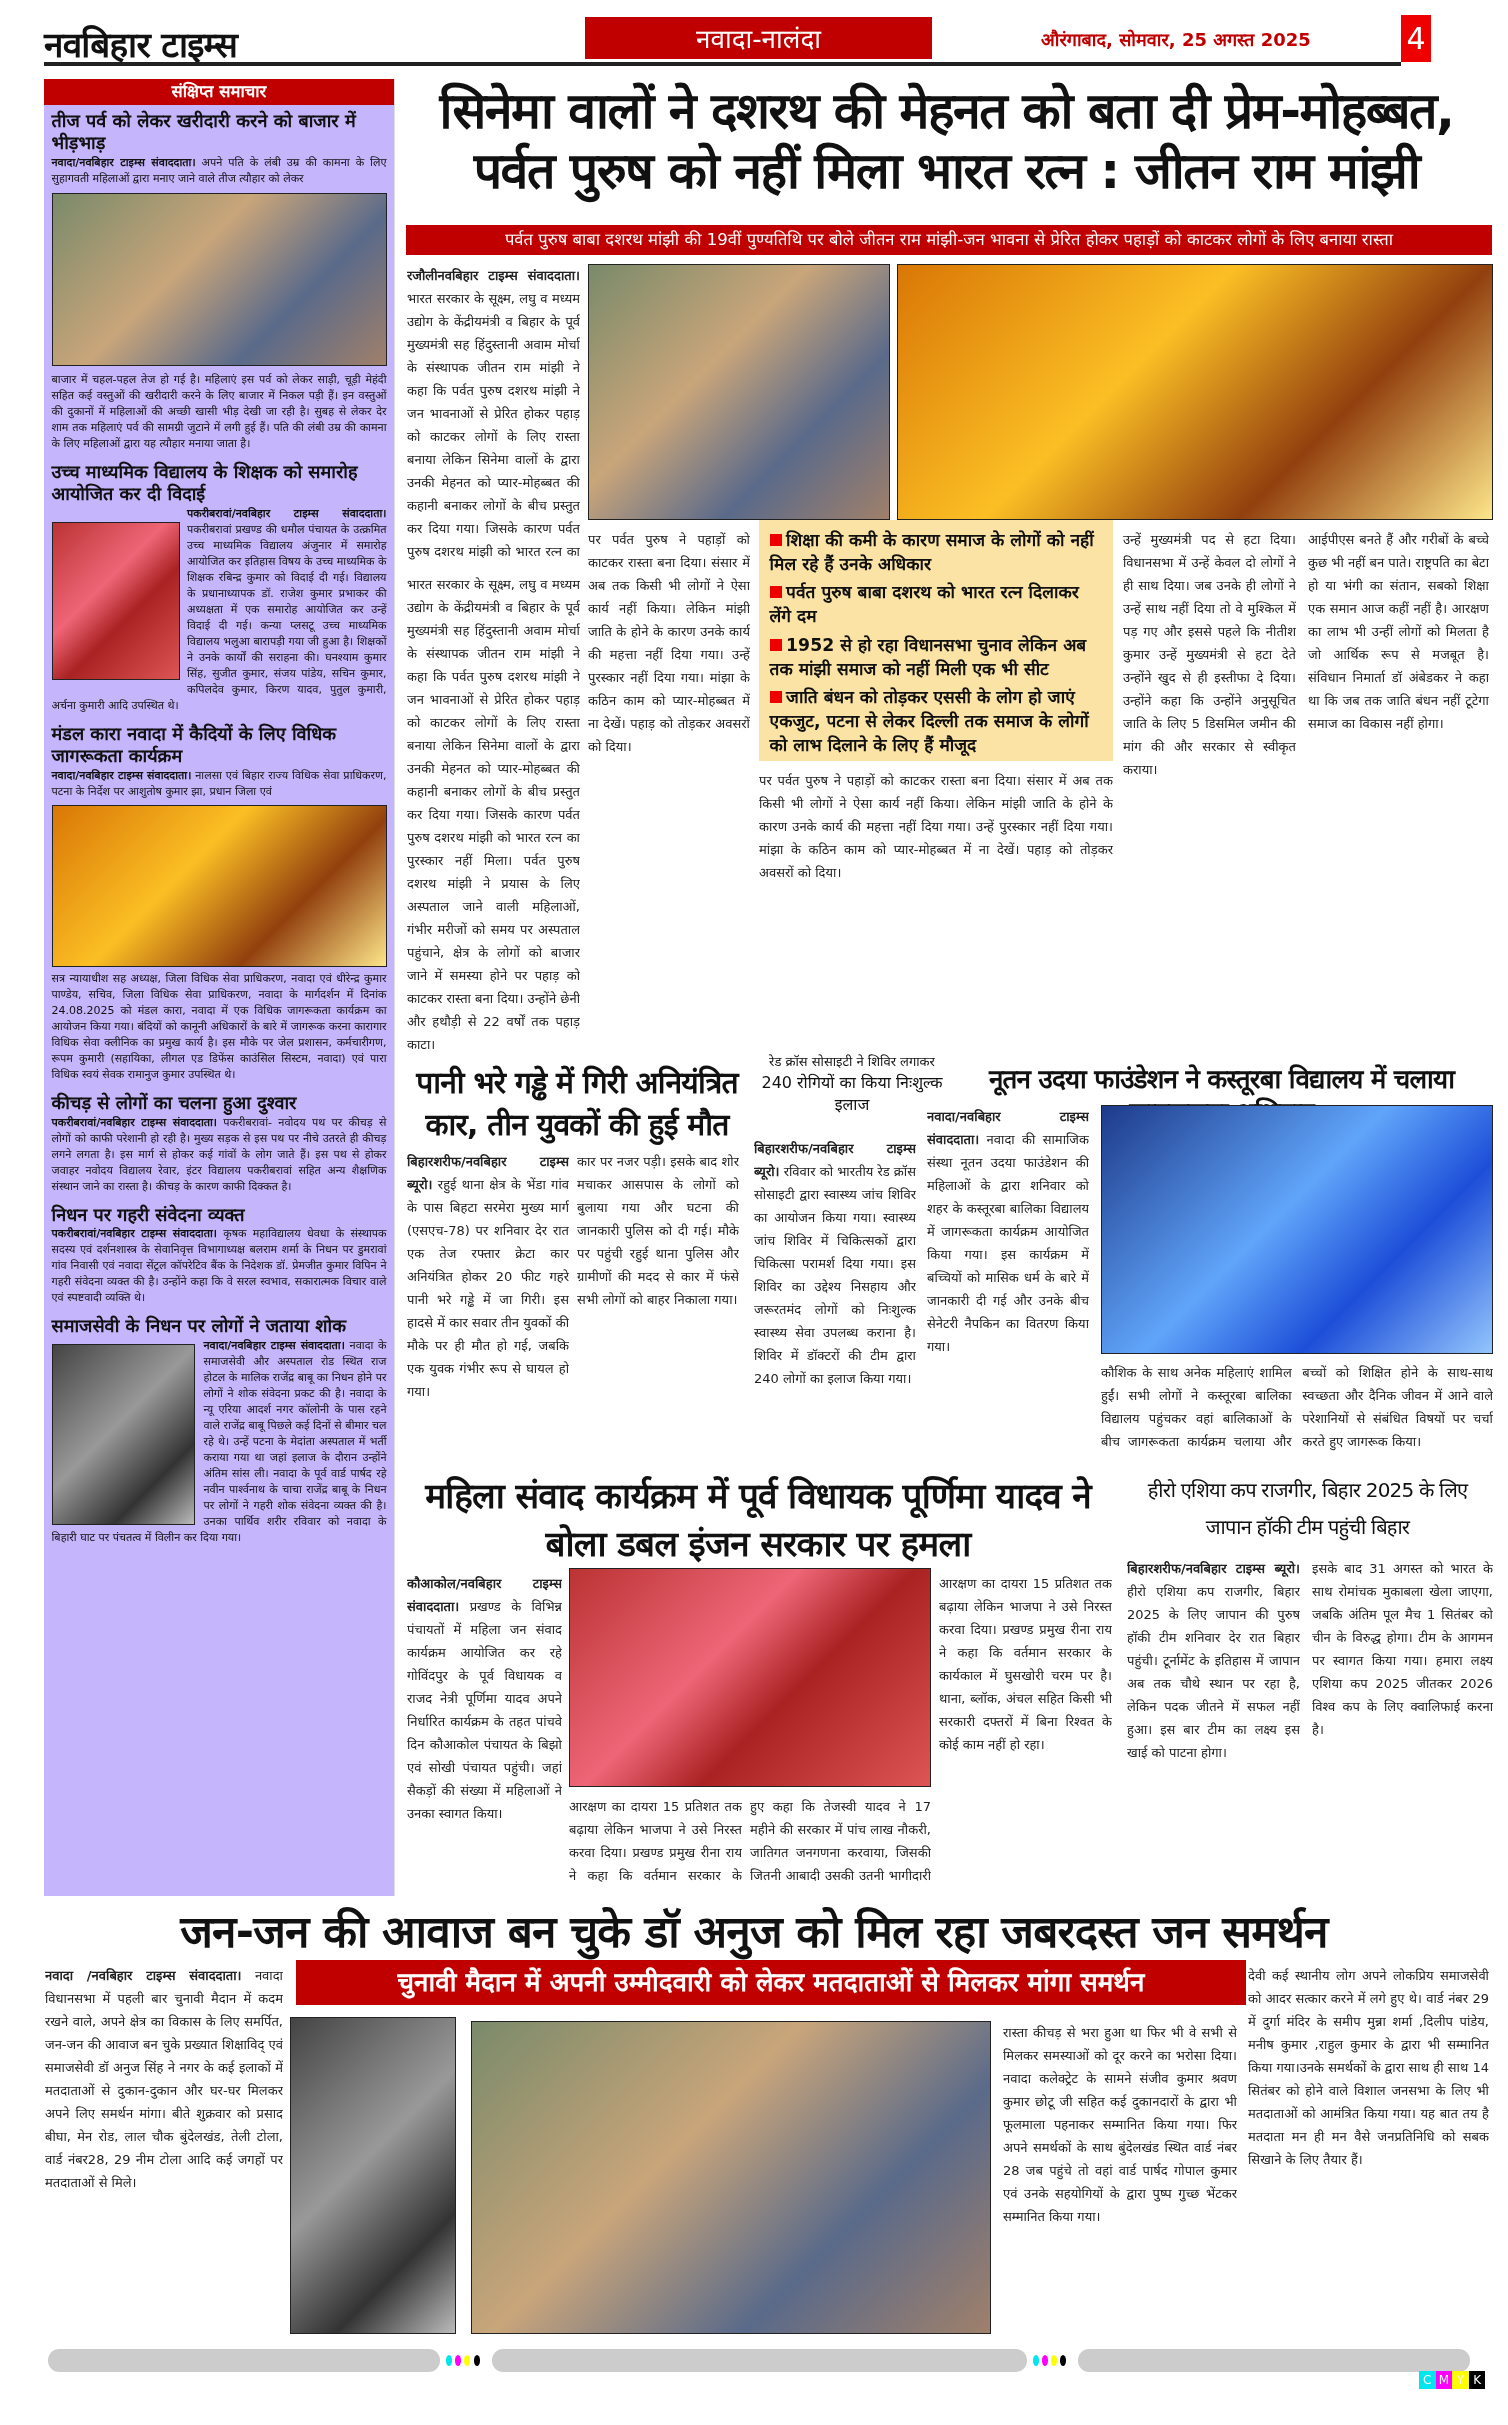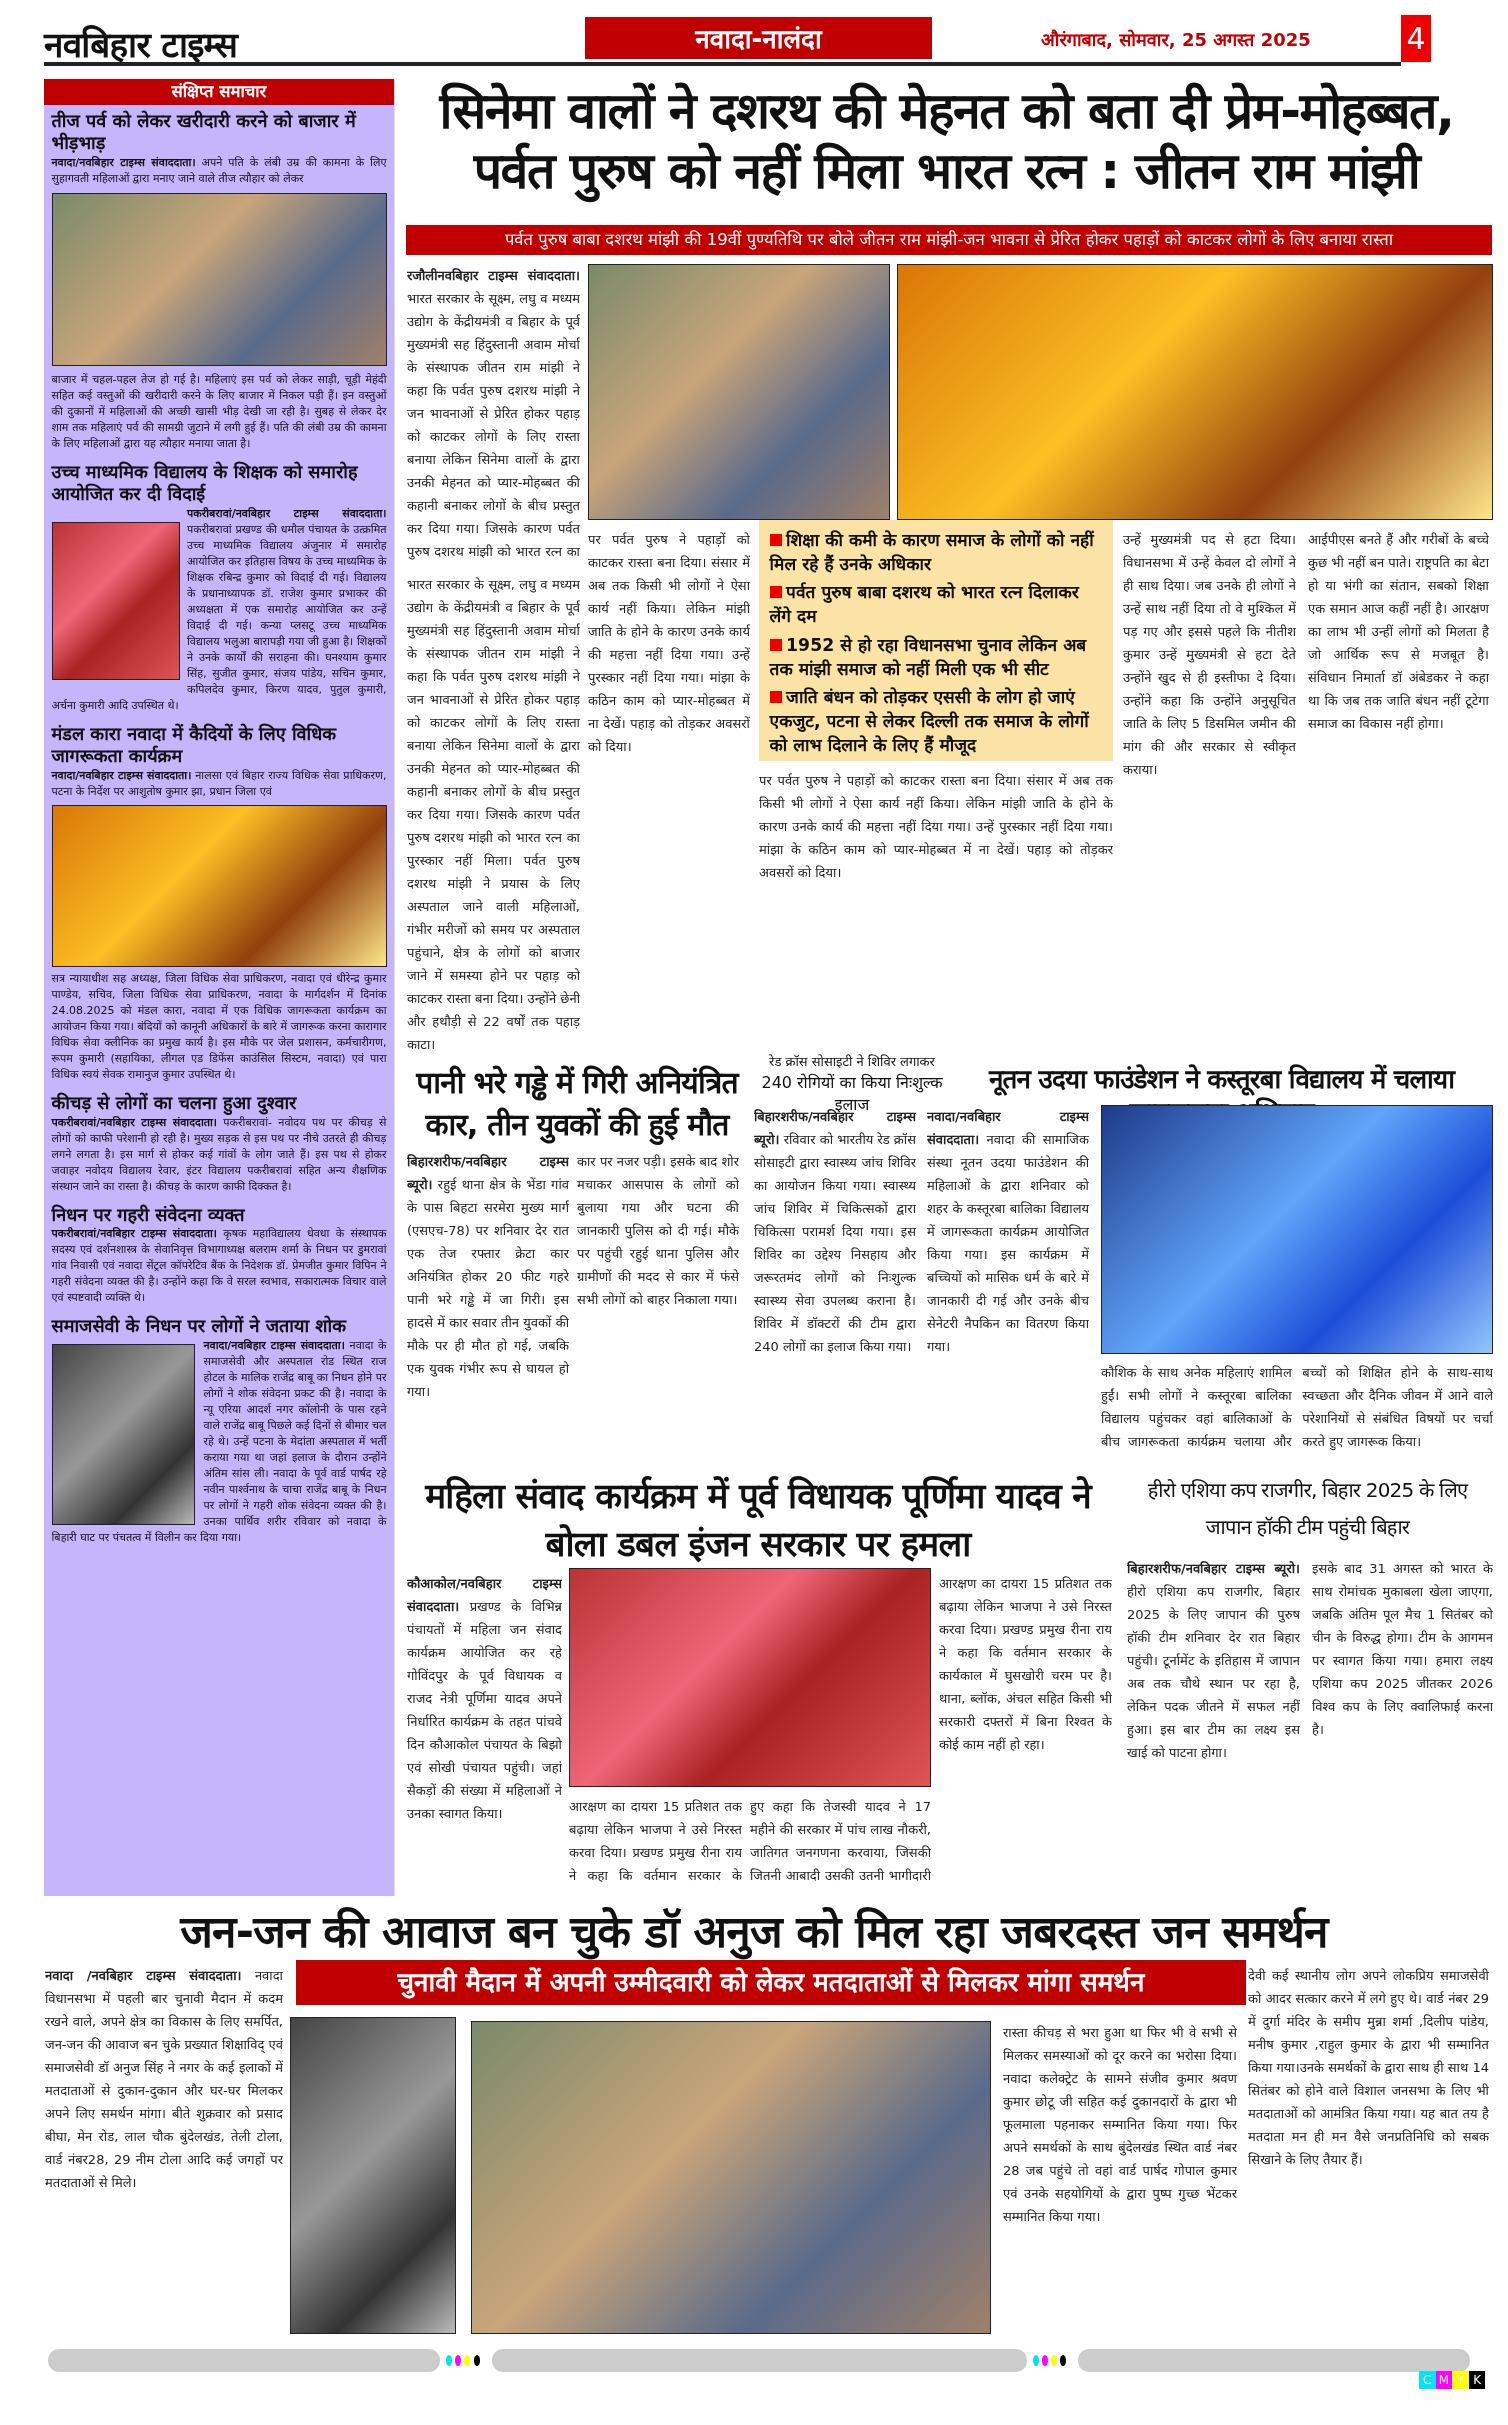--- a/index.html
+++ b/index.html
@@ -1,19 +1,19 @@
 <!DOCTYPE html>
 <html style="font-size:12px"><head>
 <meta charset="utf-8">
 <style>
 *{box-sizing:border-box;margin:0;padding:0}
 body{width:1508px;height:2426px;background:#fff;font-family:"DejaVu Sans",sans-serif;color:#111;position:relative;overflow:hidden}
 .abs{position:absolute}
 .masthead-title{left:44px;top:19.6px;font-size:35px;font-weight:bold;font-family:"DejaVu Serif",serif;letter-spacing:-0.8px}
-.section-tab{left:585px;top:16.6px;width:347px;height:42px;background:#c00000;color:#fff;font-size:26px;font-weight:bold;display:flex;align-items:center;justify-content:center}
+.section-tab{left:585px;top:16.6px;width:347px;height:42px;background:#c00000;color:#fff;font-size:26px;font-weight:normal;display:flex;align-items:center;justify-content:center}
 .dateline{left:1041px;top:27px;font-size:18px;font-weight:bold;color:#c00000}
 .pageno{left:1401px;top:15px;width:30px;height:47px;background:#e00;color:#fff;font-size:30px;display:flex;align-items:center;justify-content:center}
 .rule{left:44px;top:62px;width:1357px;height:3.8px;background:#222}
 .sidebar{left:44px;top:79px;width:351px;height:1817px;background:#c4b5fd;border-right:0.8px solid #ddd}
 .sb-head{background:#c00000;color:#fff;font-size:16.6px;text-align:center;height:26px;line-height:26px;font-weight:bold}
 .sb-item{padding:4.5px 7.5px}
 .sb-h{font-size:18px;font-weight:bold;line-height:22.6px}
 .sb-t{font-size:11px;line-height:16px;text-align:justify}
 .sb-t b{font-weight:bold}
 .photo{background:linear-gradient(135deg,#7a8a6a,#c9a57a 40%,#5a6a8a 70%,#a0806a);border:1.5px solid #222}
@@ -112,21 +112,21 @@
 <div class="abs col" style="left:1308px;top:528px;width:181px;height:528px">आईपीएस बनते हैं और गरीबों के बच्चे कुछ भी नहीं बन पाते। राष्ट्रपति का बेटा हो या भंगी का संतान, सबको शिक्षा एक समान आज कहीं नहीं है। आरक्षण का लाभ भी उन्हीं लोगों को मिलता है जो आर्थिक रूप से मजबूत है। संविधान निमार्ता डॉ अंबेडकर ने कहा था कि जब तक जाति बंधन नहीं टूटेगा समाज का विकास नहीं होगा।</div>
 
 <div class="abs h2" style="left:400px;top:1062px;width:354px;font-size:30px;line-height:42px">पानी भरे गड्ढे में गिरी अनियंत्रित कार, तीन युवकों की हुई मौत</div>
 <div class="abs col" style="left:407px;top:1150px;width:162px;height:317px">
   <b>बिहारशरीफ/नवबिहार टाइम्स ब्यूरो।</b> <span>रहुई थाना क्षेत्र के भेंडा गांव के पास बिहटा सरमेरा मुख्य मार्ग (एसएच-78) पर शनिवार देर रात एक तेज रफ्तार क्रेटा कार अनियंत्रित होकर 20 फीट गहरे पानी भरे गड्ढे में जा गिरी। इस हादसे में कार सवार तीन युवकों की मौके पर ही मौत हो गई, जबकि एक युवक गंभीर रूप से घायल हो गया।</span>
 </div>
 <div class="abs col" style="left:577px;top:1150px;width:162px;height:317px">कार पर नजर पड़ी। इसके बाद शोर मचाकर आसपास के लोगों को बुलाया गया और घटना की जानकारी पुलिस को दी गई। मौके पर पहुंची रहुई थाना पुलिस और ग्रामीणों की मदद से कार में फंसे सभी लोगों को बाहर निकाला गया।</div>
 
 <div class="abs" style="left:754px;top:1052px;width:196px;text-align:center;font-size:13px">रेड क्रॉस सोसाइटी ने शिविर लगाकर</div>
 <div class="abs" style="left:754px;top:1071px;width:196px;text-align:center;font-size:16px">240 रोगियों का किया निःशुल्क इलाज</div>
-<div class="abs col" style="left:754px;top:1105px;width:162px;height:362px">
+<div class="abs col" style="left:754px;top:1137px;width:162px;height:362px">
   <b>बिहारशरीफ/नवबिहार टाइम्स ब्यूरो।</b> <span>रविवार को भारतीय रेड क्रॉस सोसाइटी द्वारा स्वास्थ्य जांच शिविर का आयोजन किया गया। स्वास्थ्य जांच शिविर में चिकित्सकों द्वारा चिकित्सा परामर्श दिया गया। इस शिविर का उद्देश्य निसहाय और जरूरतमंद लोगों को निःशुल्क स्वास्थ्य सेवा उपलब्ध कराना है। शिविर में डॉक्टरों की टीम द्वारा 240 लोगों का इलाज किया गया।</span>
 </div>
 
 <div class="abs h2" style="left:950px;top:1063px;width:543px;font-size:26px;line-height:33px">नूतन उदया फाउंडेशन ने कस्तूरबा विद्यालय में चलाया जागरूकता अभियान</div>
 <div class="abs col" style="left:927px;top:1105px;width:162px;height:362px">
   <b>नवादा/नवबिहार टाइम्स संवाददाता।</b> <span>नवादा की सामाजिक संस्था नूतन उदया फाउंडेशन की महिलाओं के द्वारा शनिवार को शहर के कस्तूरबा बालिका विद्यालय में जागरूकता कार्यक्रम आयोजित किया गया। इस कार्यक्रम में बच्चियों को मासिक धर्म के बारे में जानकारी दी गई और उनके बीच सेनेटरी नैपकिन का वितरण किया गया।</span>
 </div>
 <div class="abs photo blue" style="left:1101px;top:1105px;width:392px;height:249px"></div>
 <div class="abs col" style="left:1101px;top:1361px;width:392px;height:106px;column-count:2;column-gap:10.6px">कौशिक के साथ अनेक महिलाएं शामिल हुईं। सभी लोगों ने कस्तूरबा बालिका विद्यालय पहुंचकर वहां बालिकाओं के बीच जागरूकता कार्यक्रम चलाया और बच्चों को शिक्षित होने के साथ-साथ स्वच्छता और दैनिक जीवन में आने वाले परेशानियों से संबंधित विषयों पर चर्चा करते हुए जागरूक किया।</div>
 

